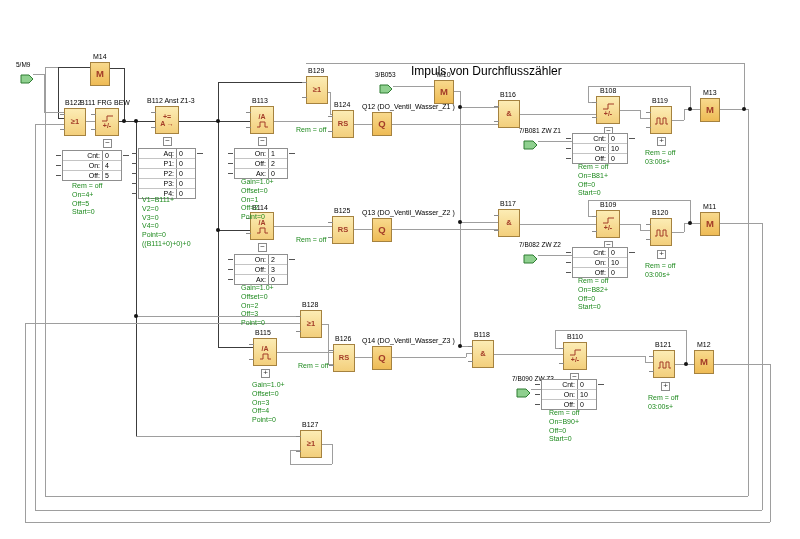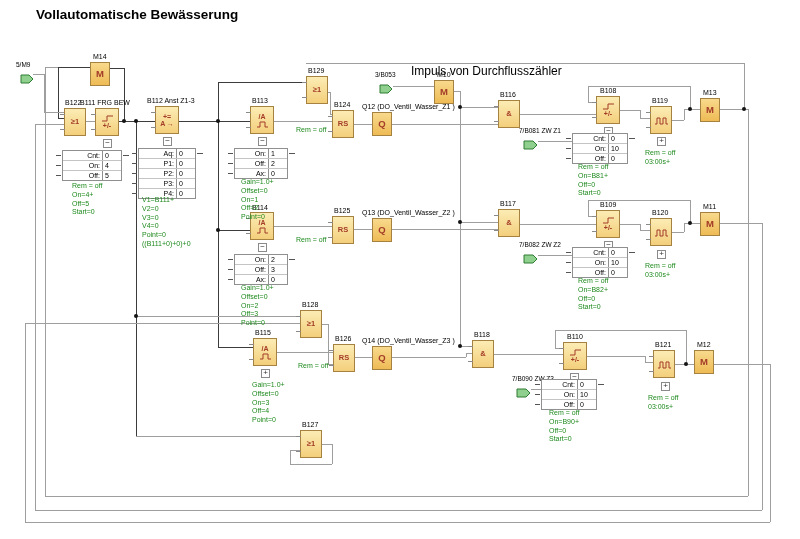--- a/index.html
+++ b/index.html
@@ -42,21 +42,20 @@
   
   .conn{position:absolute;}
   .clabel{position:absolute;font-size:6.5px;white-space:nowrap;color:#000;top:-9px;left:-4px;}
 </style>
 </head>
 <body>
 
 <div id="canvas">
 
   <div class="title">
-    <div>Vollautomatische Bewässerung</div>
   </div>
   <div class="note" style="left:394px;top:64px">Impuls von Durchflusszähler</div>
 
   <div>
 
     <div class="w h k" style="left:58px;top:67px;width:32px"></div>
     <div class="w v k" style="left:58px;top:67px;height:51px"></div>
     <div class="w h k" style="left:58px;top:118px;width:6px"></div>
     <div class="w h k" style="left:110px;top:68px;width:14px"></div>
     <div class="w v k" style="left:124px;top:68px;height:53px"></div>

